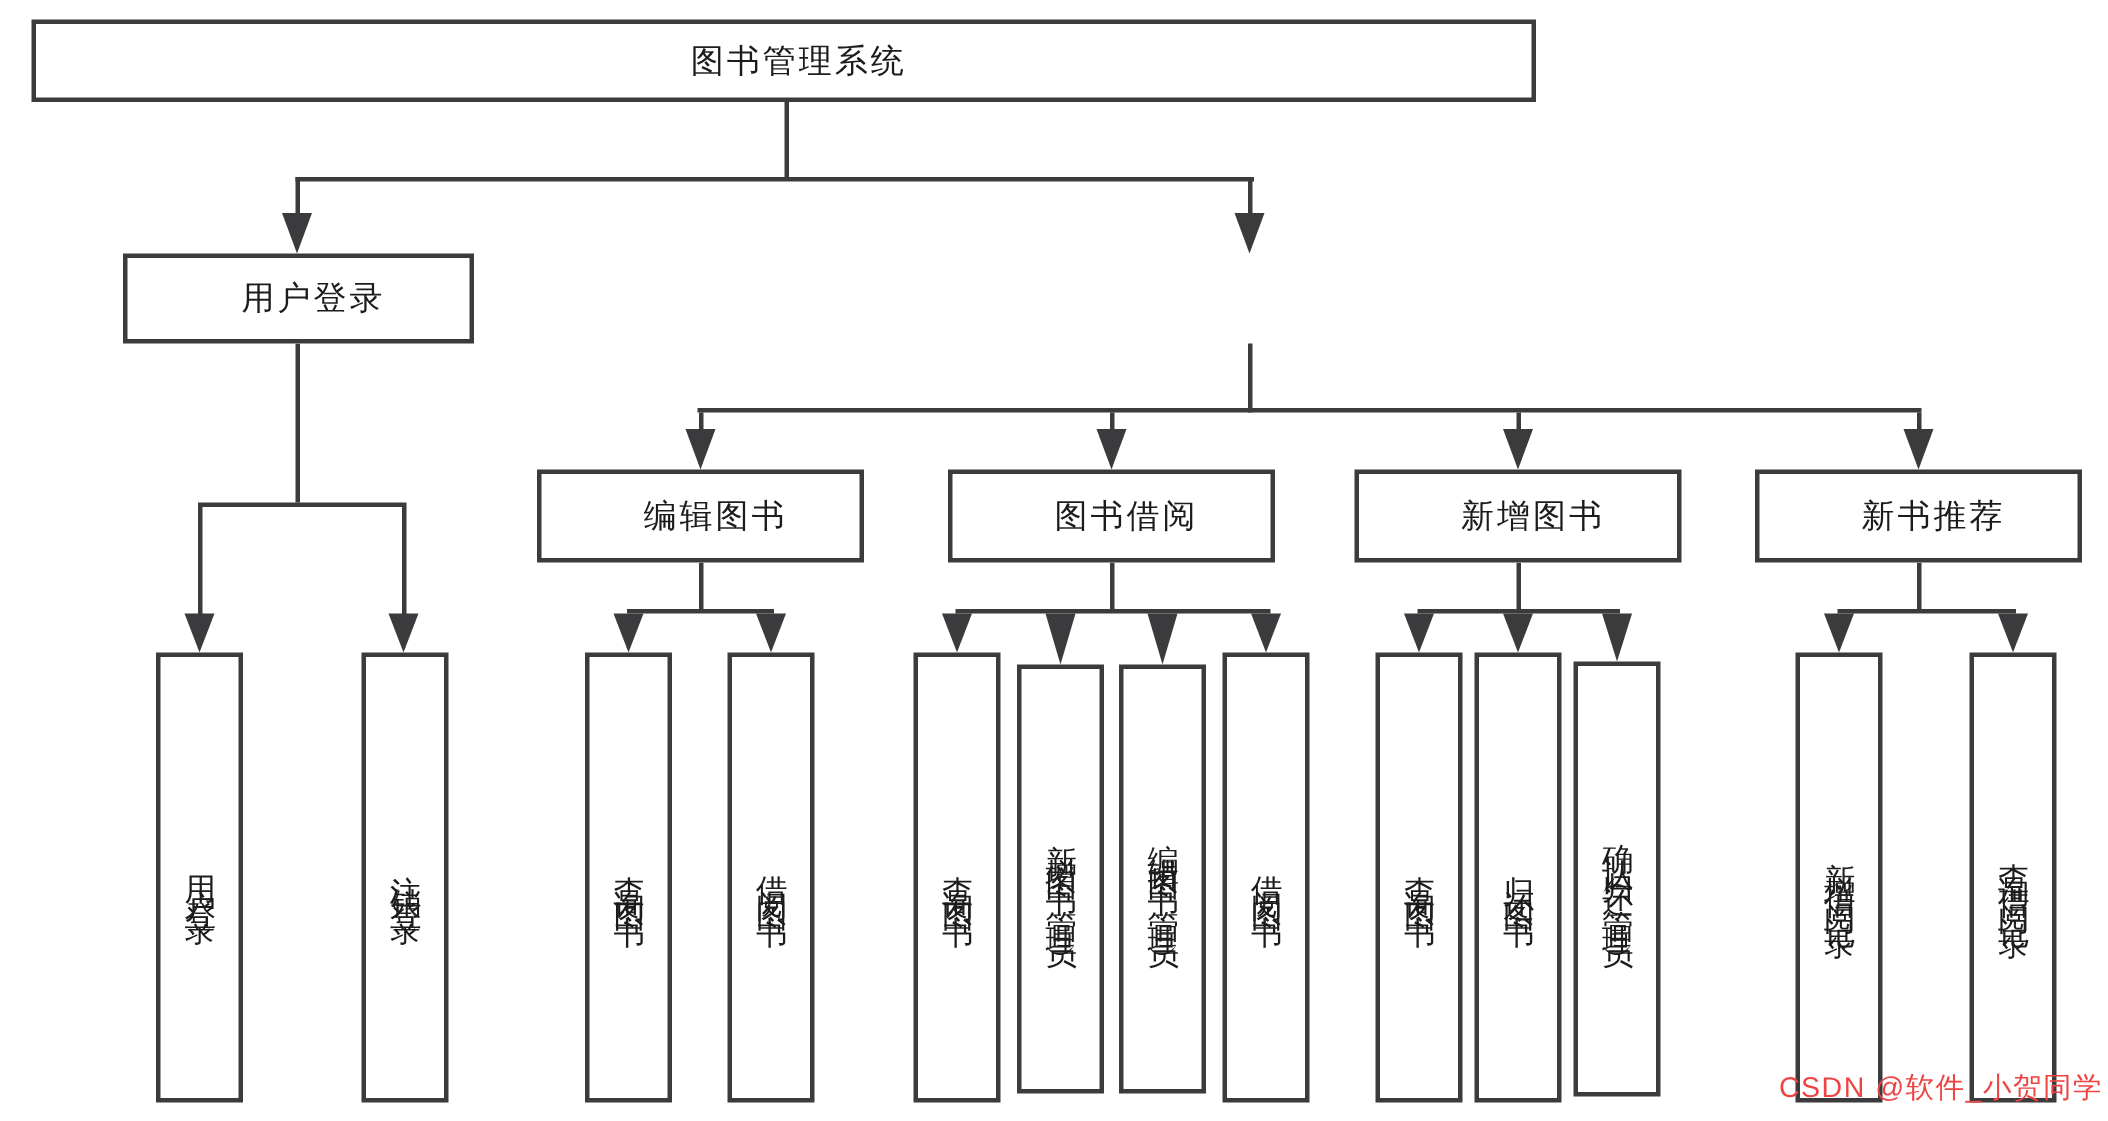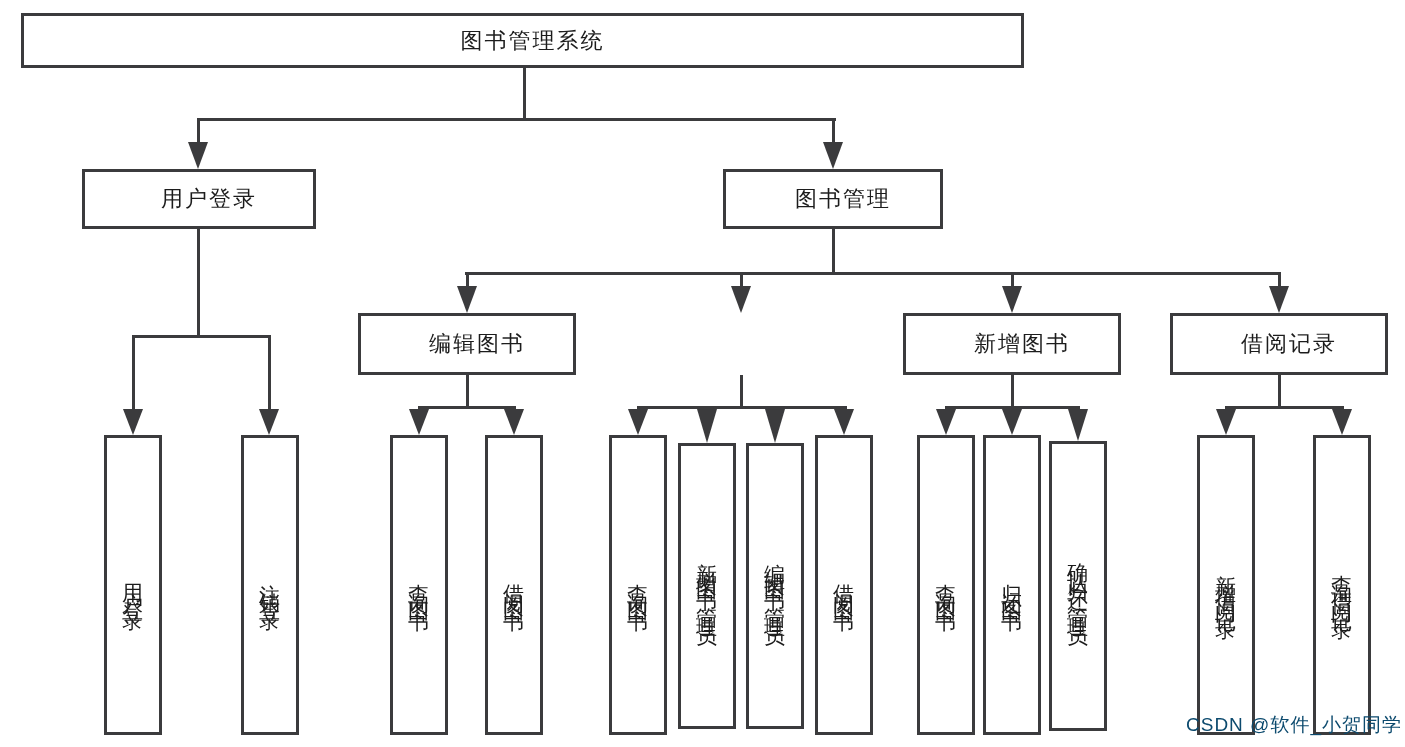--- a/index.html
+++ b/index.html
@@ -19,21 +19,21 @@
     font-size:21px; letter-spacing:9px; line-height:1;
   }
   .line { position:absolute; background:#3b3b3d; }
   .arrow {
     position:absolute; width:0; height:0;
     border-left:10px solid transparent;
     border-right:10px solid transparent;
     border-top:26px solid #3b3b3d;
   }
   .watermark {
-    position:absolute; color:#0c4a6e; font-size:19px;
+    position:absolute; color:#ef4444; font-size:19px;
     letter-spacing:1px; white-space:nowrap;
   }
 </style>
 </head>
 <body>
 
 <div class="canvas">
 
   <div class="line" style="left:523px;top:68px;width:3px;height:50px"></div>
   <div class="line" style="left:197px;top:118px;width:639px;height:3px"></div>
@@ -81,32 +81,32 @@
   <div class="arrow" style="left:1216px;top:409px"></div>
   <div class="arrow" style="left:1332px;top:409px"></div>
 
   <div class="node h" style="left:21px;top:13px;width:1003px;height:55px">
     <span>图书管理系统</span>
   </div>
 
   <div class="node h" style="left:82px;top:169px;width:234px;height:60px">
     <span>用户登录</span>
   </div>
-  <div class="node h" style="left:723px;top:169px;width:220px;height:60px">
-    <span>图书管理</span>
-  </div>
 
   <div class="node h" style="left:358px;top:313px;width:218px;height:62px">
     <span>编辑图书</span>
+  </div>
+  <div class="node h" style="left:632px;top:313px;width:218px;height:62px">
+    <span>图书借阅</span>
   </div>
   <div class="node h" style="left:903px;top:313px;width:218px;height:62px">
     <span>新增图书</span>
   </div>
   <div class="node h" style="left:1170px;top:313px;width:218px;height:62px">
-    <span>借阅记录</span>
+    <span>新书推荐</span>
   </div>
 
   <div class="node v" style="left:104px;top:435px;width:58px;height:300px">
     <span>用户登录</span>
   </div>
   <div class="node v" style="left:241px;top:435px;width:58px;height:300px">
     <span>注销登录</span>
   </div>
 
   <div class="node v" style="left:390px;top:435px;width:58px;height:300px">

